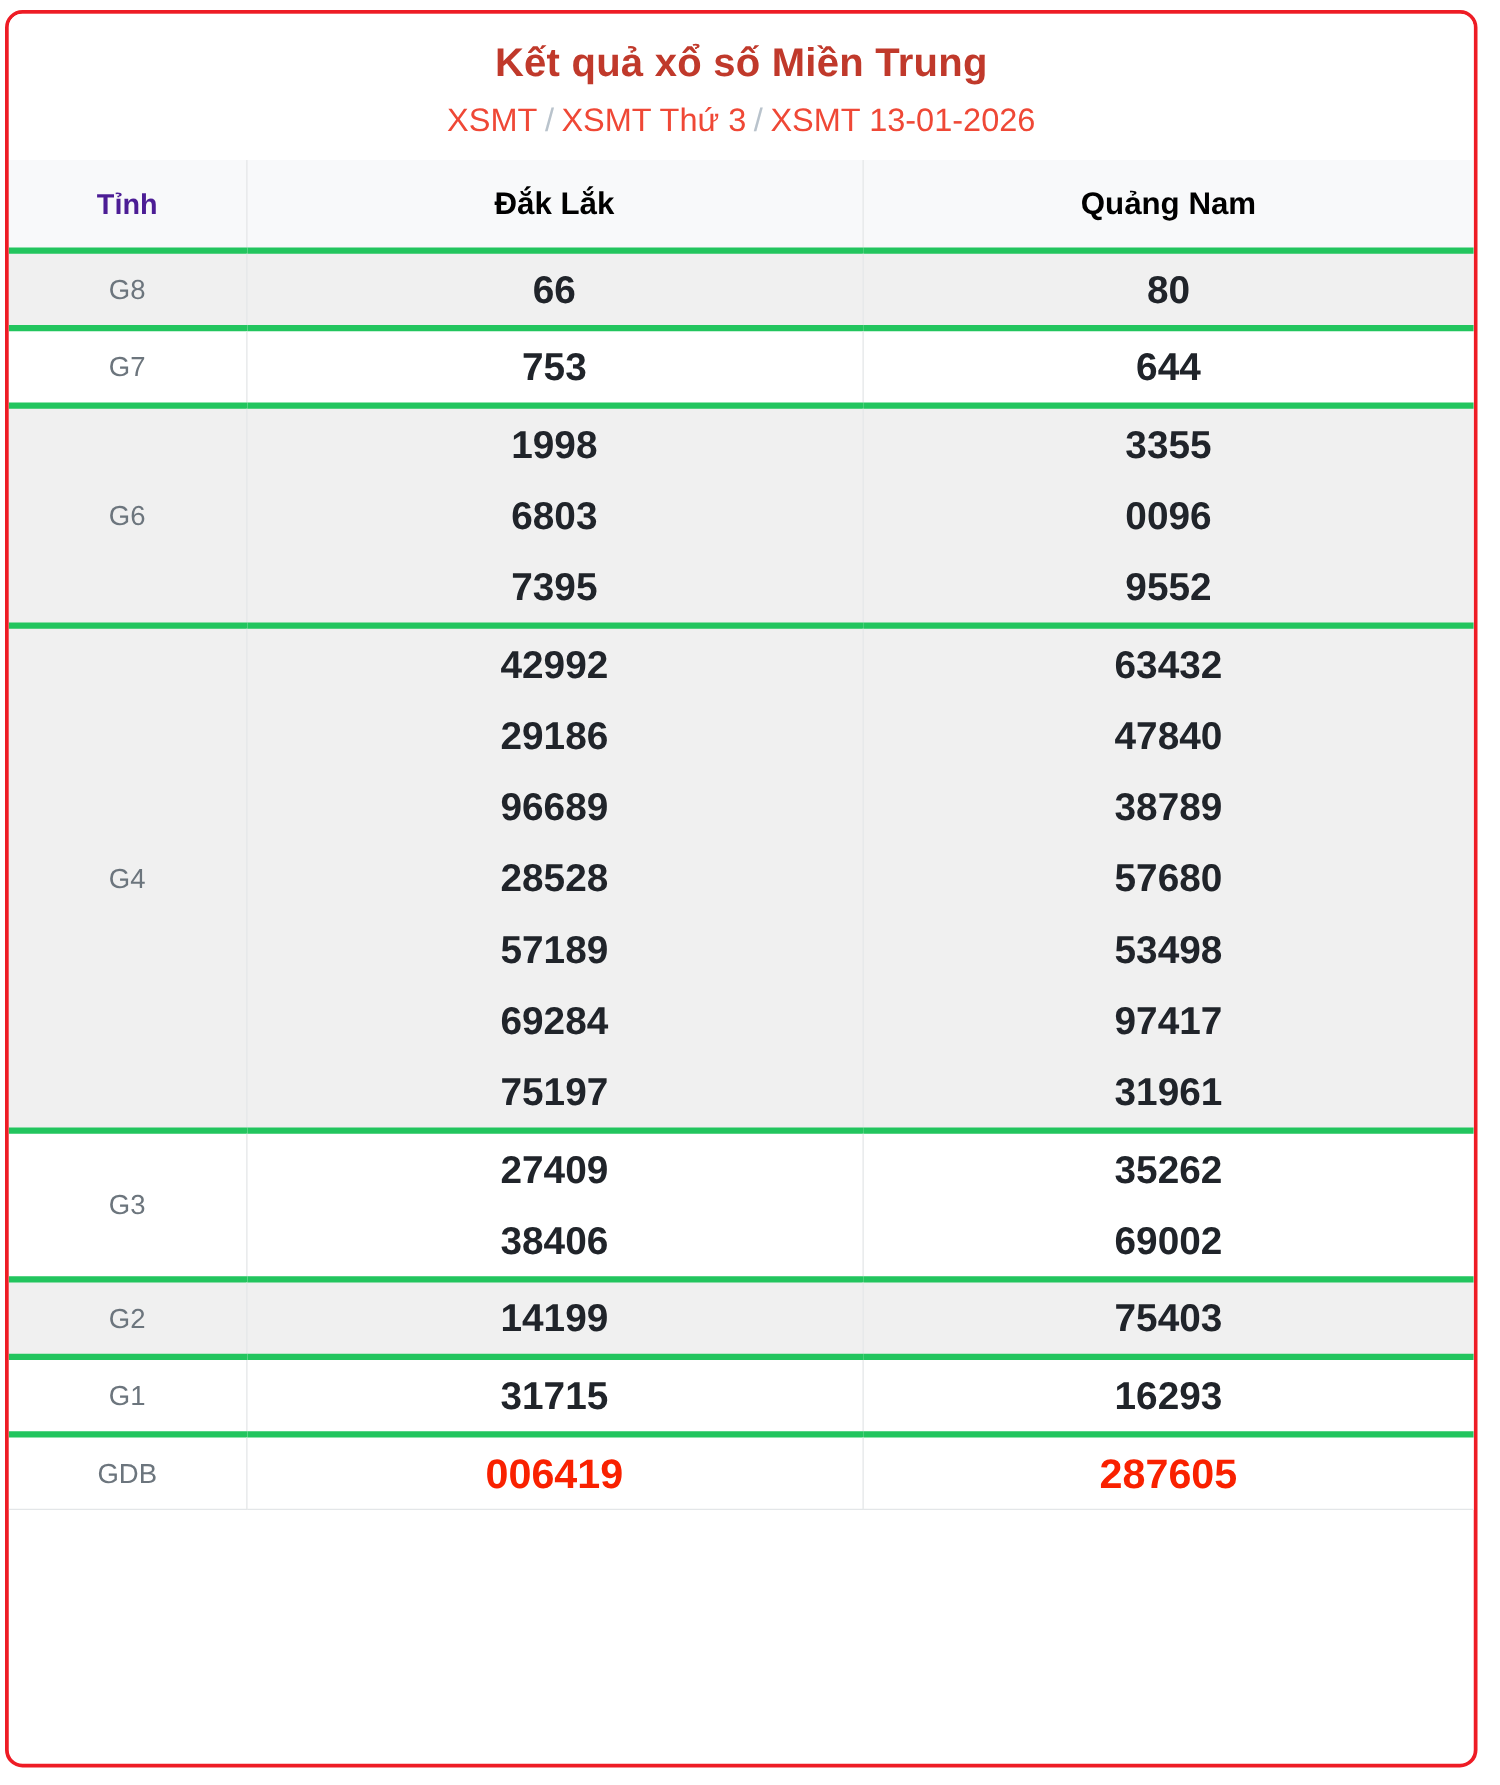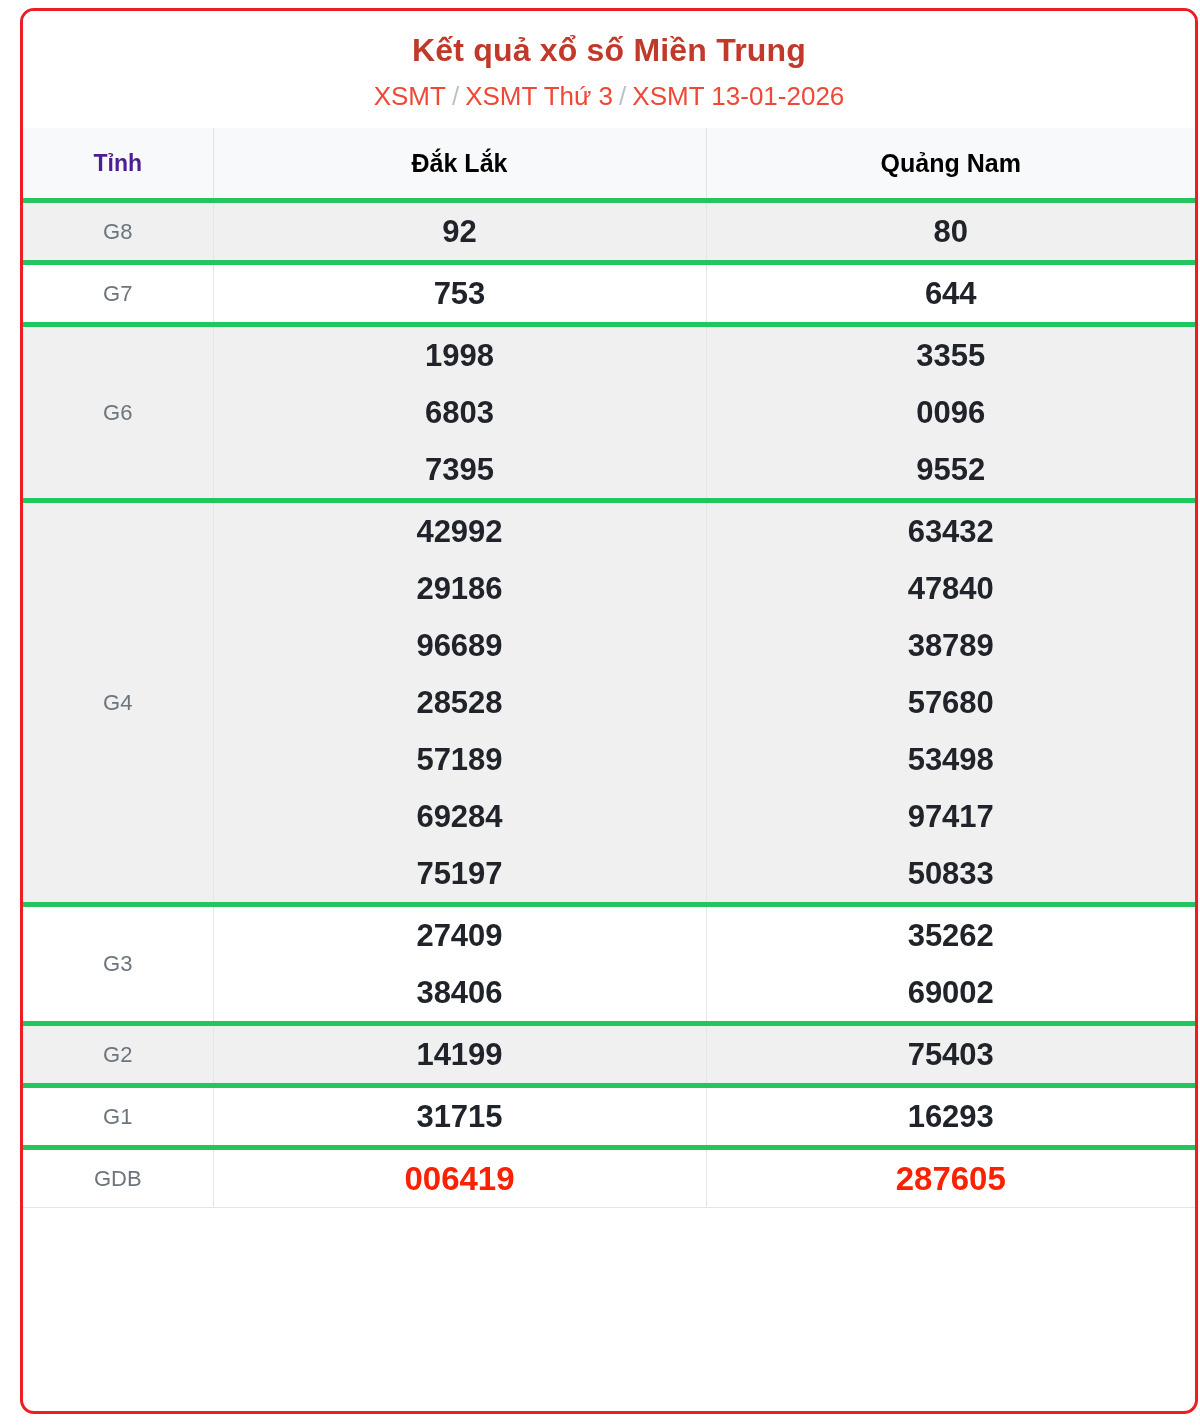--- a/index.html
+++ b/index.html
@@ -10,21 +10,21 @@
   body {
     width: 1200px;
     height: 1428px;
     background: #ffffff;
     font-family: "Liberation Sans", "DejaVu Sans", sans-serif;
     -webkit-font-smoothing: antialiased;
   }
 
   .result-card {
     position: absolute;
-    left: 20px;
+    left: 4px;
     top: 8px;
     width: 1178px;   
     height: 1406px;
     box-sizing: border-box;
     border: 3px solid #ee1c25;
     border-radius: 14px;
     background: #ffffff;
     overflow: hidden;
   }
 
@@ -134,21 +134,21 @@
       <tr class="head-row">
         <th class="th-tinh">Tỉnh</th>
         <th class="th-prov">Đắk Lắk</th>
         <th class="th-prov">Quảng Nam</th>
       </tr>
     </thead>
     <tbody id="table-body">
         <tr class="data-row alt">
           <td class="g-label">G8</td>
           <td class="numbers">
-            <span class="num">92</span>
+            <span class="num">66</span>
           </td>
           <td class="numbers">
             <span class="num">80</span>
           </td>
         </tr>
         <tr class="data-row">
           <td class="g-label">G7</td>
           <td class="numbers">
             <span class="num">753</span>
           </td>
@@ -180,21 +180,21 @@
             <span class="num">69284</span>
             <span class="num">75197</span>
           </td>
           <td class="numbers">
             <span class="num">63432</span>
             <span class="num">47840</span>
             <span class="num">38789</span>
             <span class="num">57680</span>
             <span class="num">53498</span>
             <span class="num">97417</span>
-            <span class="num">50833</span>
+            <span class="num">31961</span>
           </td>
         </tr>
         <tr class="data-row">
           <td class="g-label">G3</td>
           <td class="numbers">
             <span class="num">27409</span>
             <span class="num">38406</span>
           </td>
           <td class="numbers">
             <span class="num">35262</span>

